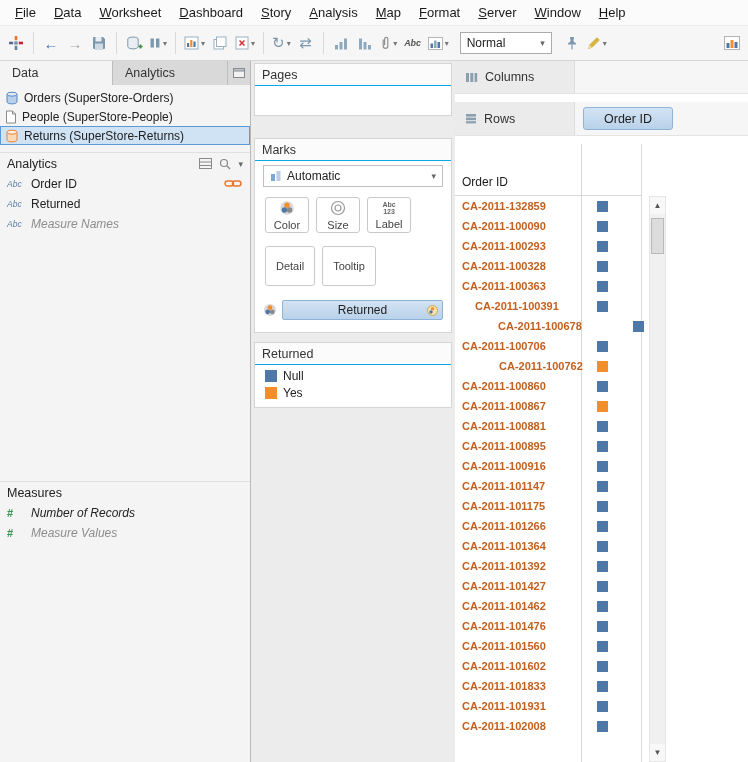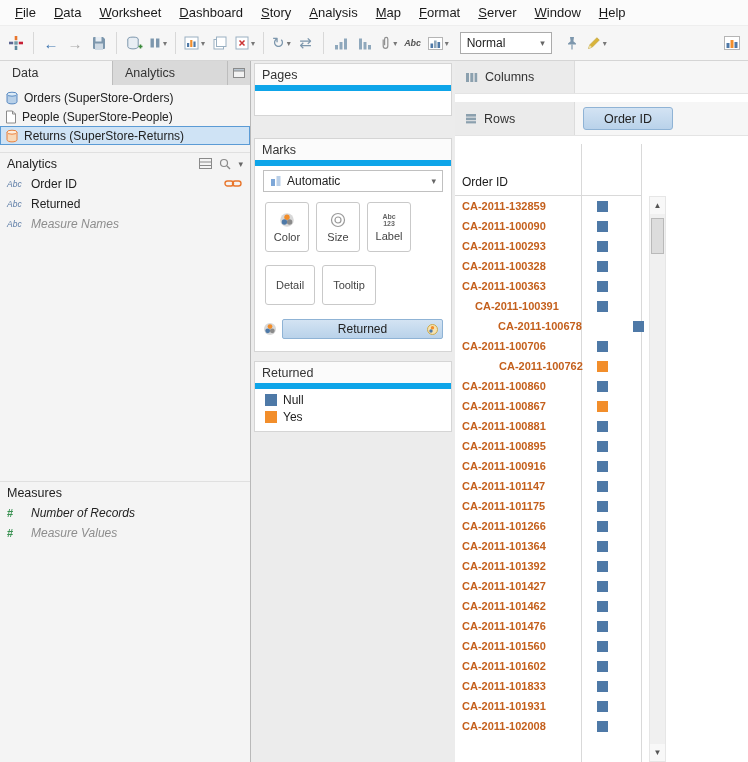--- a/index.html
+++ b/index.html
@@ -43,29 +43,29 @@
   .flabel.it { font-style:italic; }
   .flabel.muted { color:#8d8d8d; }
   .link-wrap { margin-left:auto; margin-right:8px; }
   .spacer1 { flex:1.1; } .spacer2 { flex:1; }
   .caret { font-size:9px; color:#666; }
 
   
   .shelf-col { width:204px; background:#ececec; padding:2px 3px; display:flex; flex-direction:column; }
   .card { background:#fbfbfb; border:1px solid #d5d5d5; flex:0 0 auto; }
   .card-title { font-size:12.5px; color:#333; padding:4px 7px 3px; }
-  .card-body { background:#fff; border-top:6px solid #0ea5e9; }
+  .card-body { background:#fff; border-top:1px solid #0ea5e9; }
   .card.pages { margin-bottom:22px; } .card.pages .card-body { height:30px; }
   .card.filters { margin-bottom:10px; } .card.filters .card-body { height:52px; }
   .card.marks { margin-bottom:9px; }
   .mark-dd { margin:4px 8px 8px; height:22px; border:1px solid #c0c0c0; background:#fff; display:flex; align-items:center; gap:5px; padding:0 6px; font-size:12px; }
   .mark-dd .caret { margin-left:auto; }
   .mark-btns { display:flex; flex-wrap:wrap; gap:7px; padding:2px 10px 8px; }
   .mark-btn { background:#fff; border:1px solid #c9c9c9; border-radius:3px; display:flex; flex-direction:column; align-items:center; justify-content:center; gap:3px; color:#444; }
-  .mark-btn.big { width:44px; height:50px; }
+  .mark-btn.big { width:44px; height:36px; }
   .mark-btn.small { height:40px; padding:0 10px; margin-top:6px; }
   .mb-label { font-size:11px; }
   .pill-row { display:flex; align-items:center; gap:5px; padding:6px 8px 10px; }
   .pill { flex:1; height:20px; border-radius:2px; display:flex; align-items:center; justify-content:center; gap:4px; font-size:12px; position:relative; }
   .pill .pill-right { position:absolute; right:4px; top:4px; }
   .card.legend .card-body { padding:2px 0 6px; }
   .legend-row { height:17px; display:flex; align-items:center; gap:6px; padding-left:10px; font-size:12px; }
   .legend-sq { width:12px; height:12px; flex:0 0 12px; }
 
   

